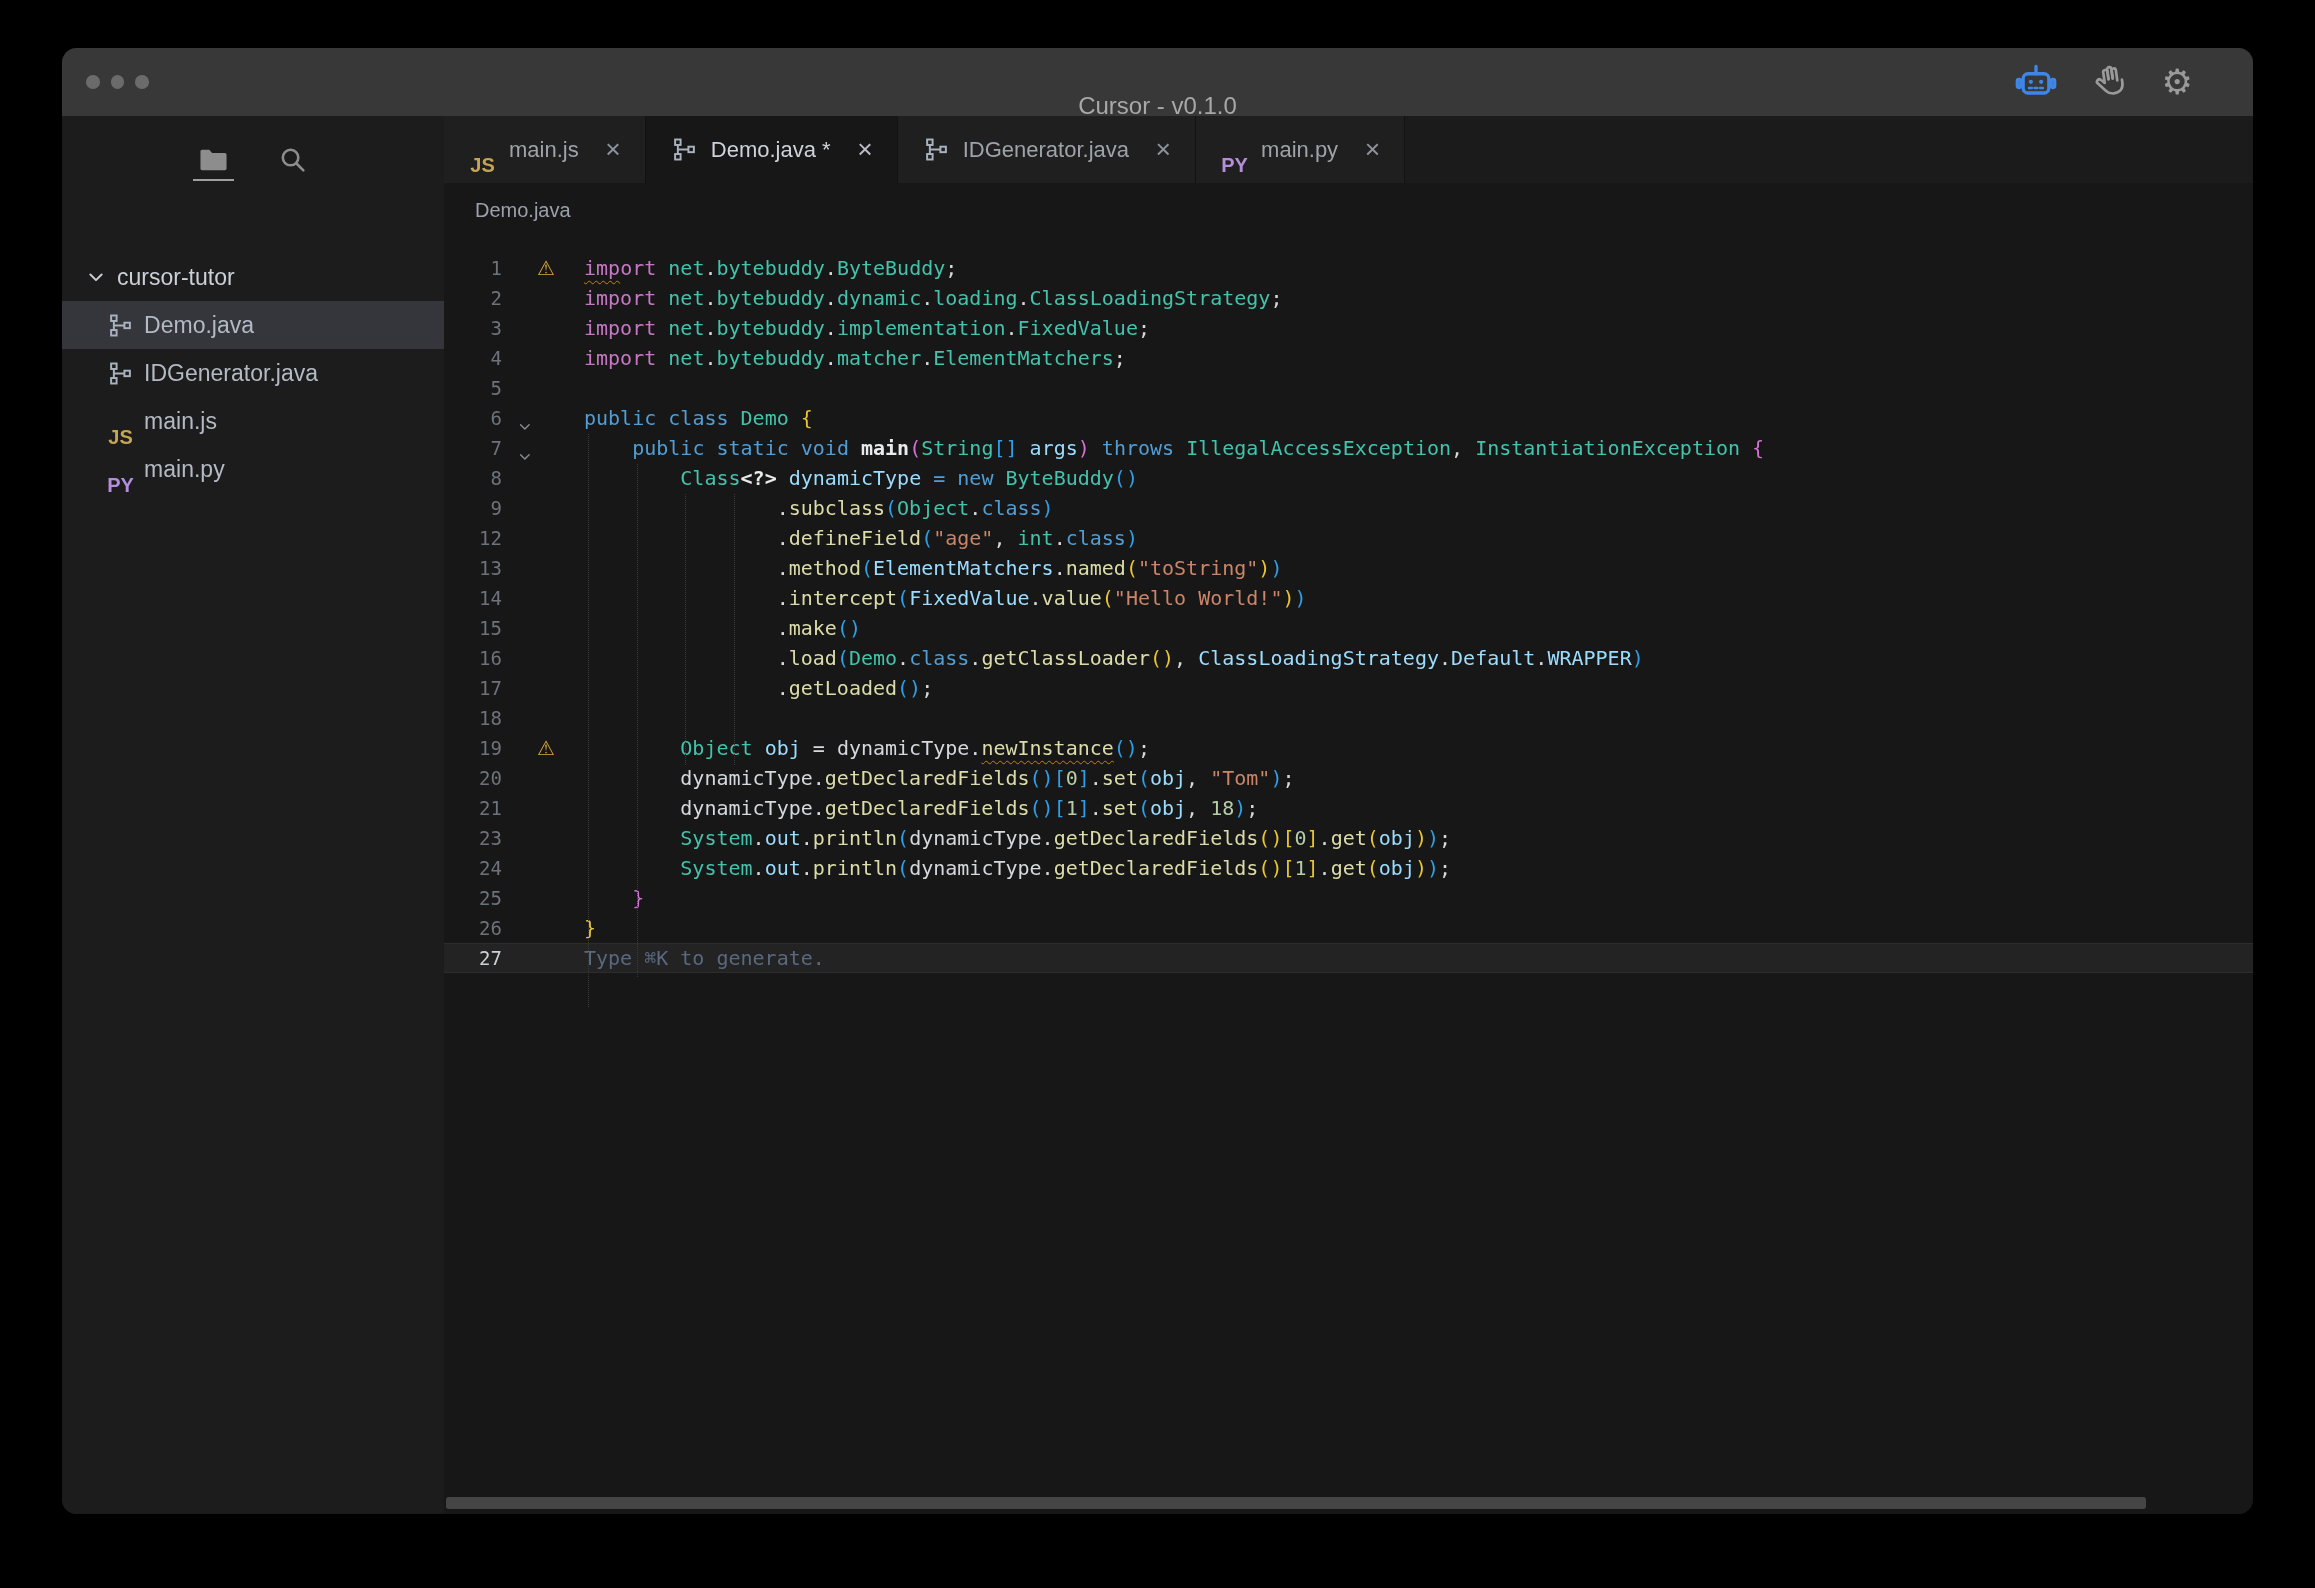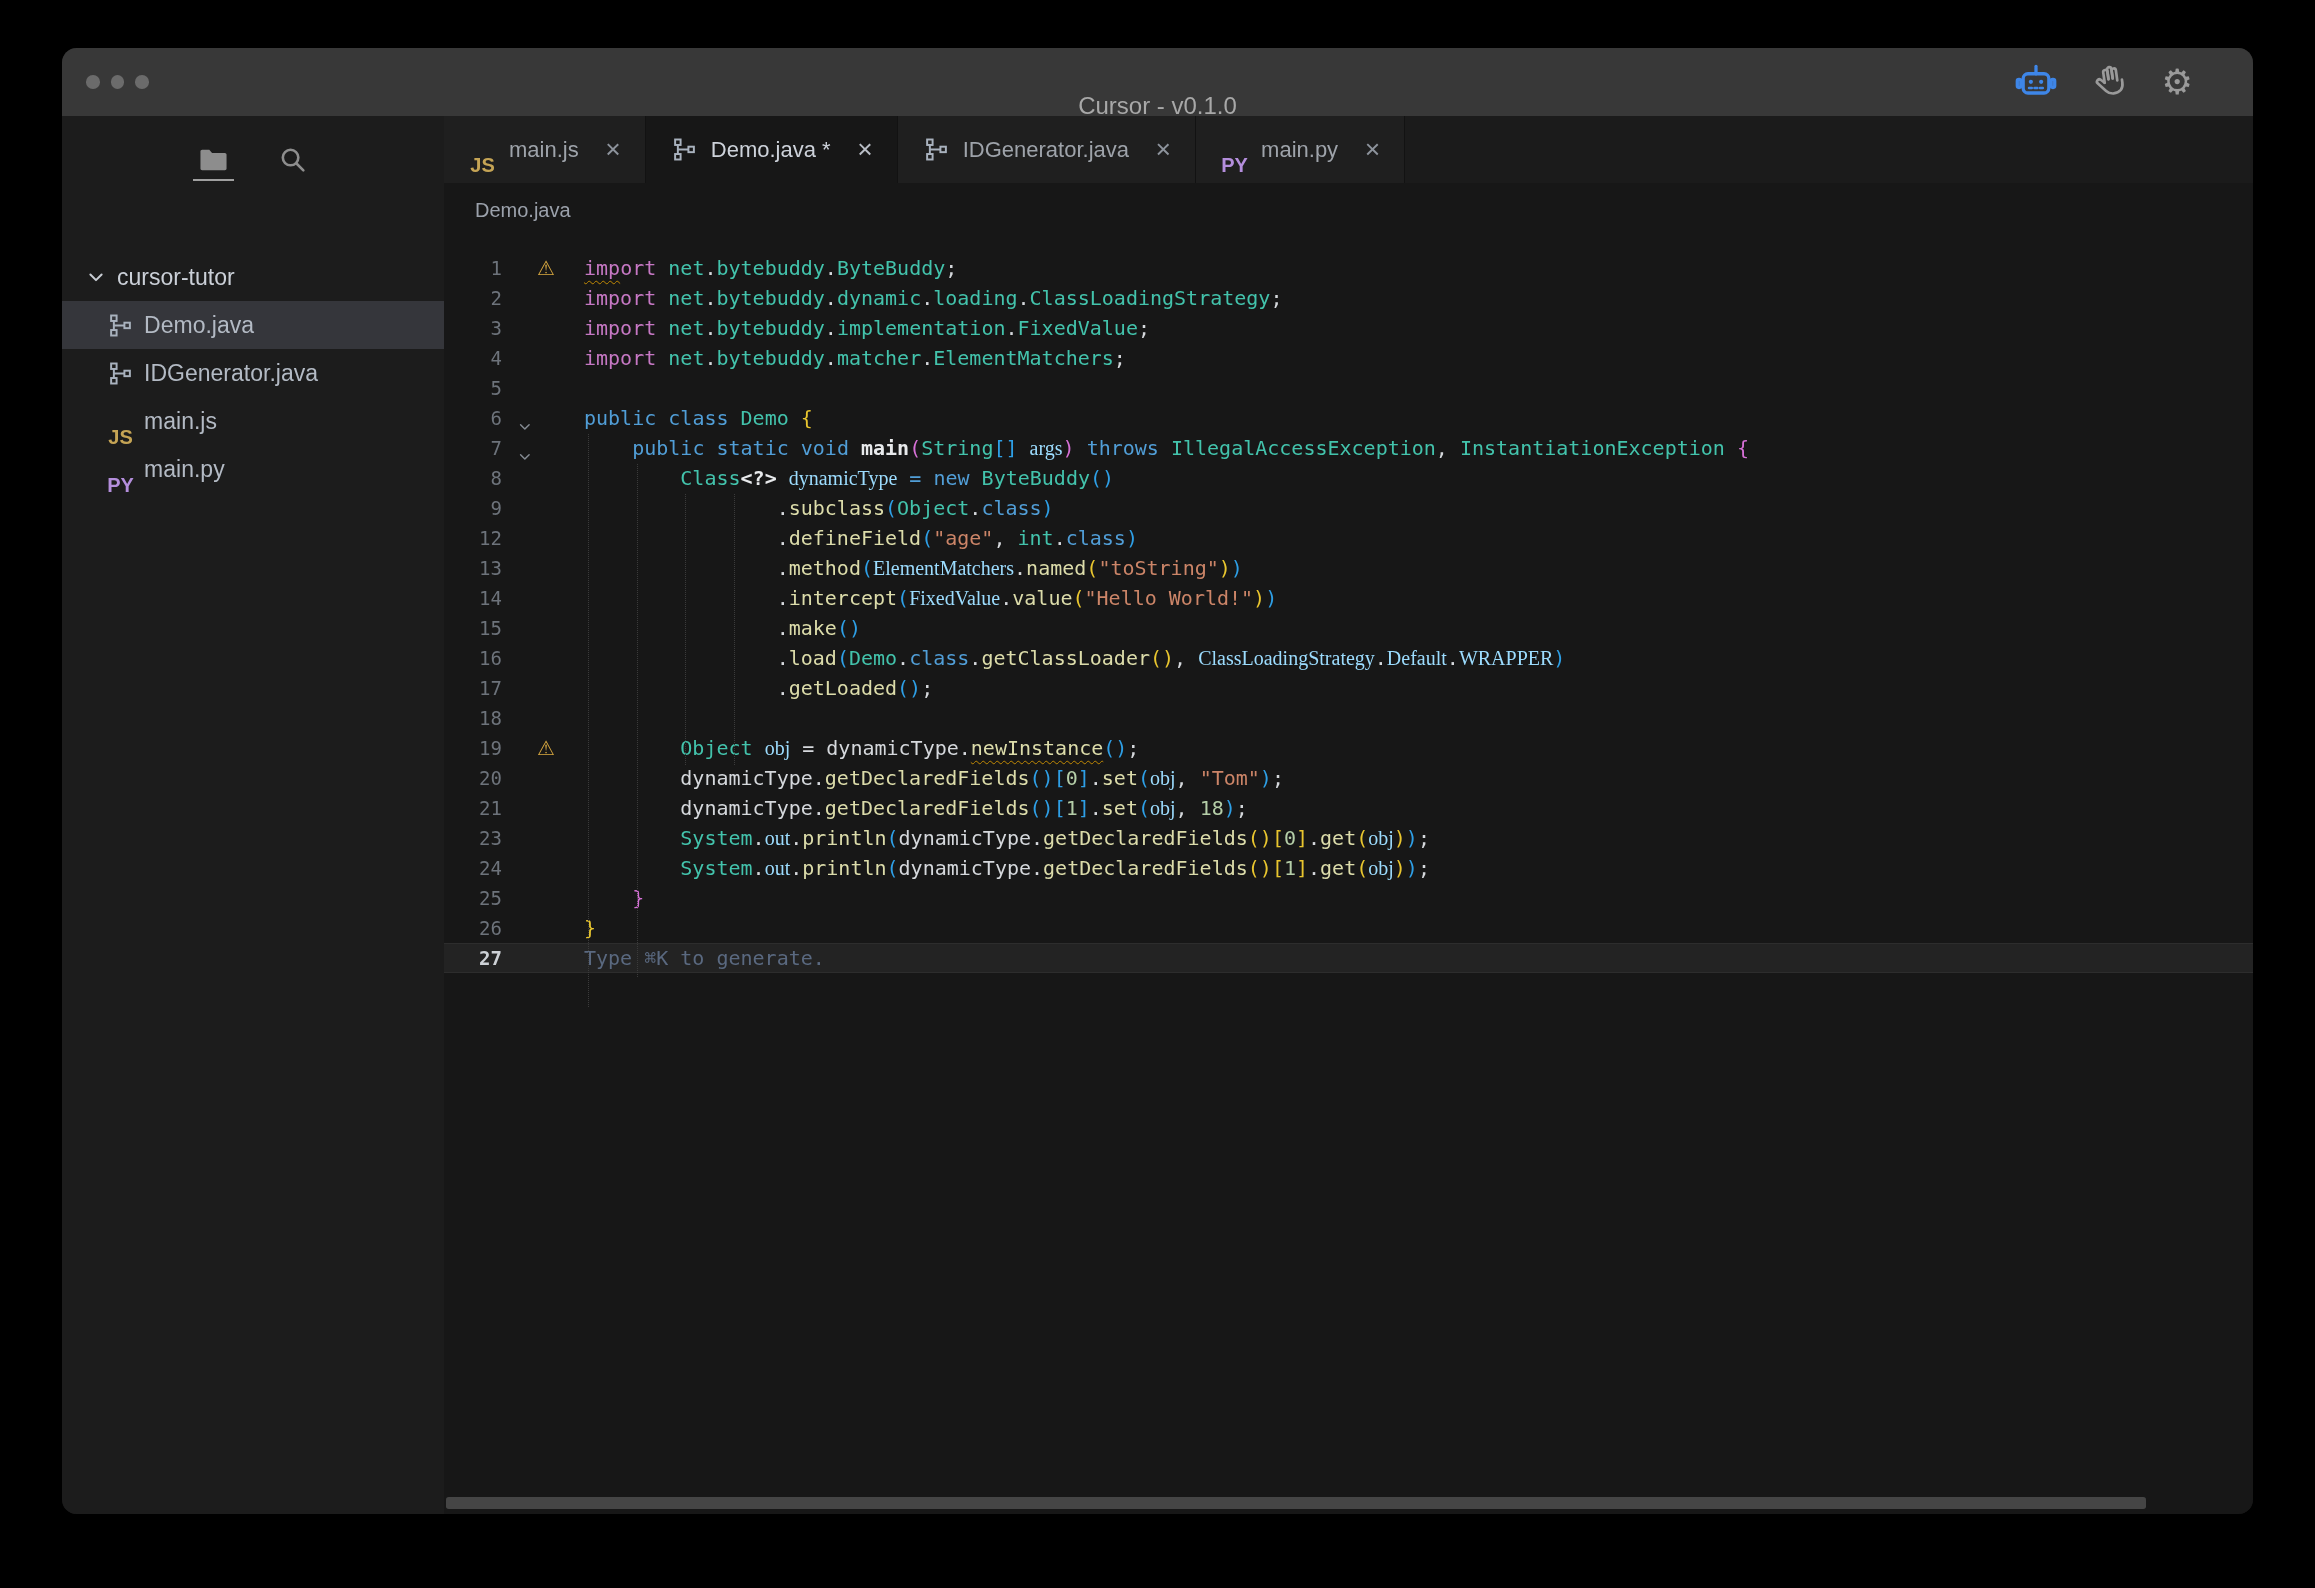--- a/index.html
+++ b/index.html
@@ -52,24 +52,24 @@
   
   .codewrap{position:absolute;top:137px;left:0;right:0;}
   .guide{position:absolute;width:0;border-left:0.9px dotted var(--c-guide);}
   .line{position:relative;display:flex;height:30px;font-family:"DejaVu Sans Mono","DejaVu Sans",monospace;font-size:20px;line-height:30px;}
   .num{width:58px;flex:none;text-align:right;color:var(--c-line_number);font-size:19px;}
   .gicons{width:82px;flex:none;position:relative;}
   .warn{position:absolute;left:35px;top:0;font-family:"DejaVu Sans",sans-serif;font-size:20px;line-height:30px;color:var(--c-warning);}
   .fold{position:absolute;left:16.4px;top:9.1px;}
   .codetext{white-space:pre;color:var(--c-plain);}
   .line.current{background:var(--c-current_line_bg);box-shadow:inset 0 0.9px 0 #2D2D2D,inset 0 -0.9px 0 #2D2D2D;}
-  .line.current .num{color:var(--c-current_line_number);font-weight:bold;}
+  .line.current .num{color:var(--c-current_line_number);font-weight:normal;}
   .tk-k{color:var(--c-keyword);} .tk-m{color:var(--c-import_keyword);} .tk-t{color:var(--c-type);}
   .tk-f{color:var(--c-method);} .tk-s{color:var(--c-string);} .tk-n{color:var(--c-number);}
-  .tk-v{color:var(--c-variable);font-family:Liberation Serif, serif;} .tk-w{color:var(--c-plain);} .tk-wb{color:#E8EAEC;font-weight:bold;}
+  .tk-v{color:var(--c-variable);} .tk-w{color:var(--c-plain);} .tk-wb{color:#E8EAEC;font-weight:bold;}
   .tk-b1{color:var(--c-bracket_gold);} .tk-b2{color:var(--c-bracket_pink);} .tk-b3{color:var(--c-bracket_blue);}
   .tk-g{color:var(--c-ghost_text);}
   .u{text-decoration:underline;text-decoration-style:wavy;text-decoration-color:var(--c-squiggle);text-decoration-thickness:1.4px;text-underline-offset:4.6px;}
   .hscroll{position:absolute;left:1.8px;bottom:4.6px;width:1700px;height:12px;background:var(--c-scrollbar);border-radius:2.7px;}
 </style>
 </head>
 <body>
 
 <div class="window">
 

